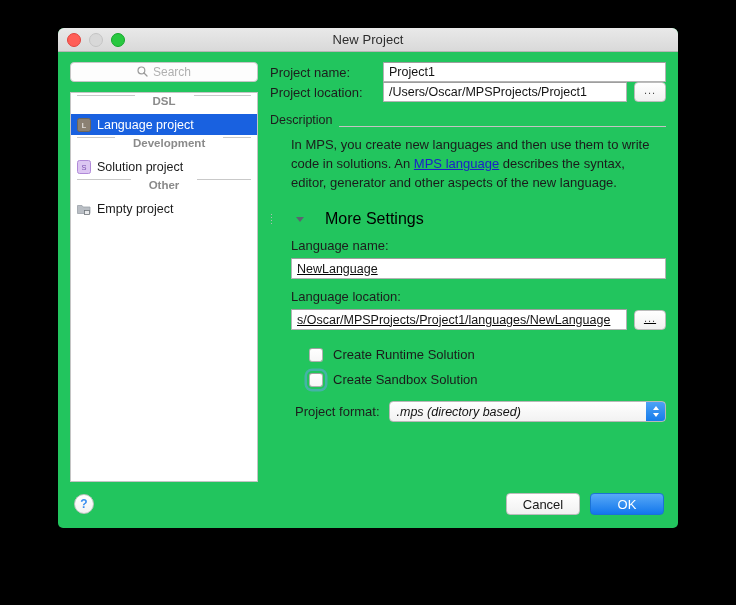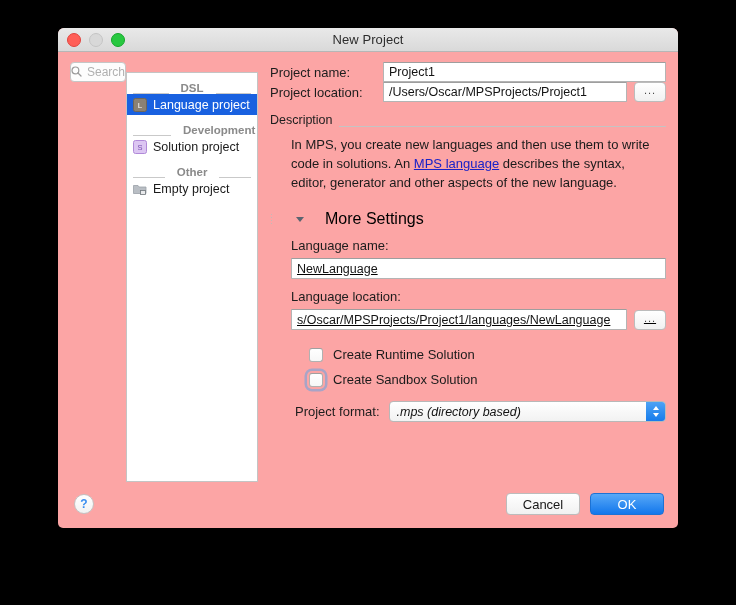--- a/index.html
+++ b/index.html
@@ -15,21 +15,21 @@
     position: relative;
   }
 
   
   .window {
     position: absolute;
     left: 58px;
     top: 28px;
     width: 620px;
     height: 500px;
-    background: #fca5a5;
+    background: #22c55e;
     border-radius: 6px 6px 5px 5px;
     box-shadow: 0 6px 26px rgba(0,0,0,0.55);
     overflow: hidden;
     display: flex;
     flex-direction: column;
   }
 
   
   .titlebar {
     height: 23px;
@@ -72,21 +72,21 @@
     padding: 10px 12px 0 12px;
     box-sizing: border-box;
     position: relative;
   }
 
   
   .left-col {
     width: 188px;
     flex: 0 0 188px;
     display: flex;
-    flex-direction: row;
+    flex-direction: column;
   }
   .search-field {
     height: 20px;
     border: 1px solid #c6c6c6;
     border-radius: 4px;
     background: #fdfdfd;
     display: flex;
     align-items: center;
     justify-content: center;
     gap: 5px;
@@ -101,22 +101,22 @@
   .proj-list {
     margin-top: 10px;
     flex: 1 1 auto;
     border: 1px solid #c4c4c4;
     background: #ffffff;
     box-sizing: border-box;
     overflow: hidden;
   }
   .group-head {
     display: flex;
-    align-items: flex-end;
-    gap: 12px;
+    align-items: flex-start;
+    gap: 18px;
     padding: 0 6px;
     height: 19px;
     margin-top: 2px;
   }
   .group-head .line {
     flex: 1 1 auto;
     height: 1px;
     background: #c9c9c9;
   }
   .group-head .line.short { flex: 0 0 38px; }

